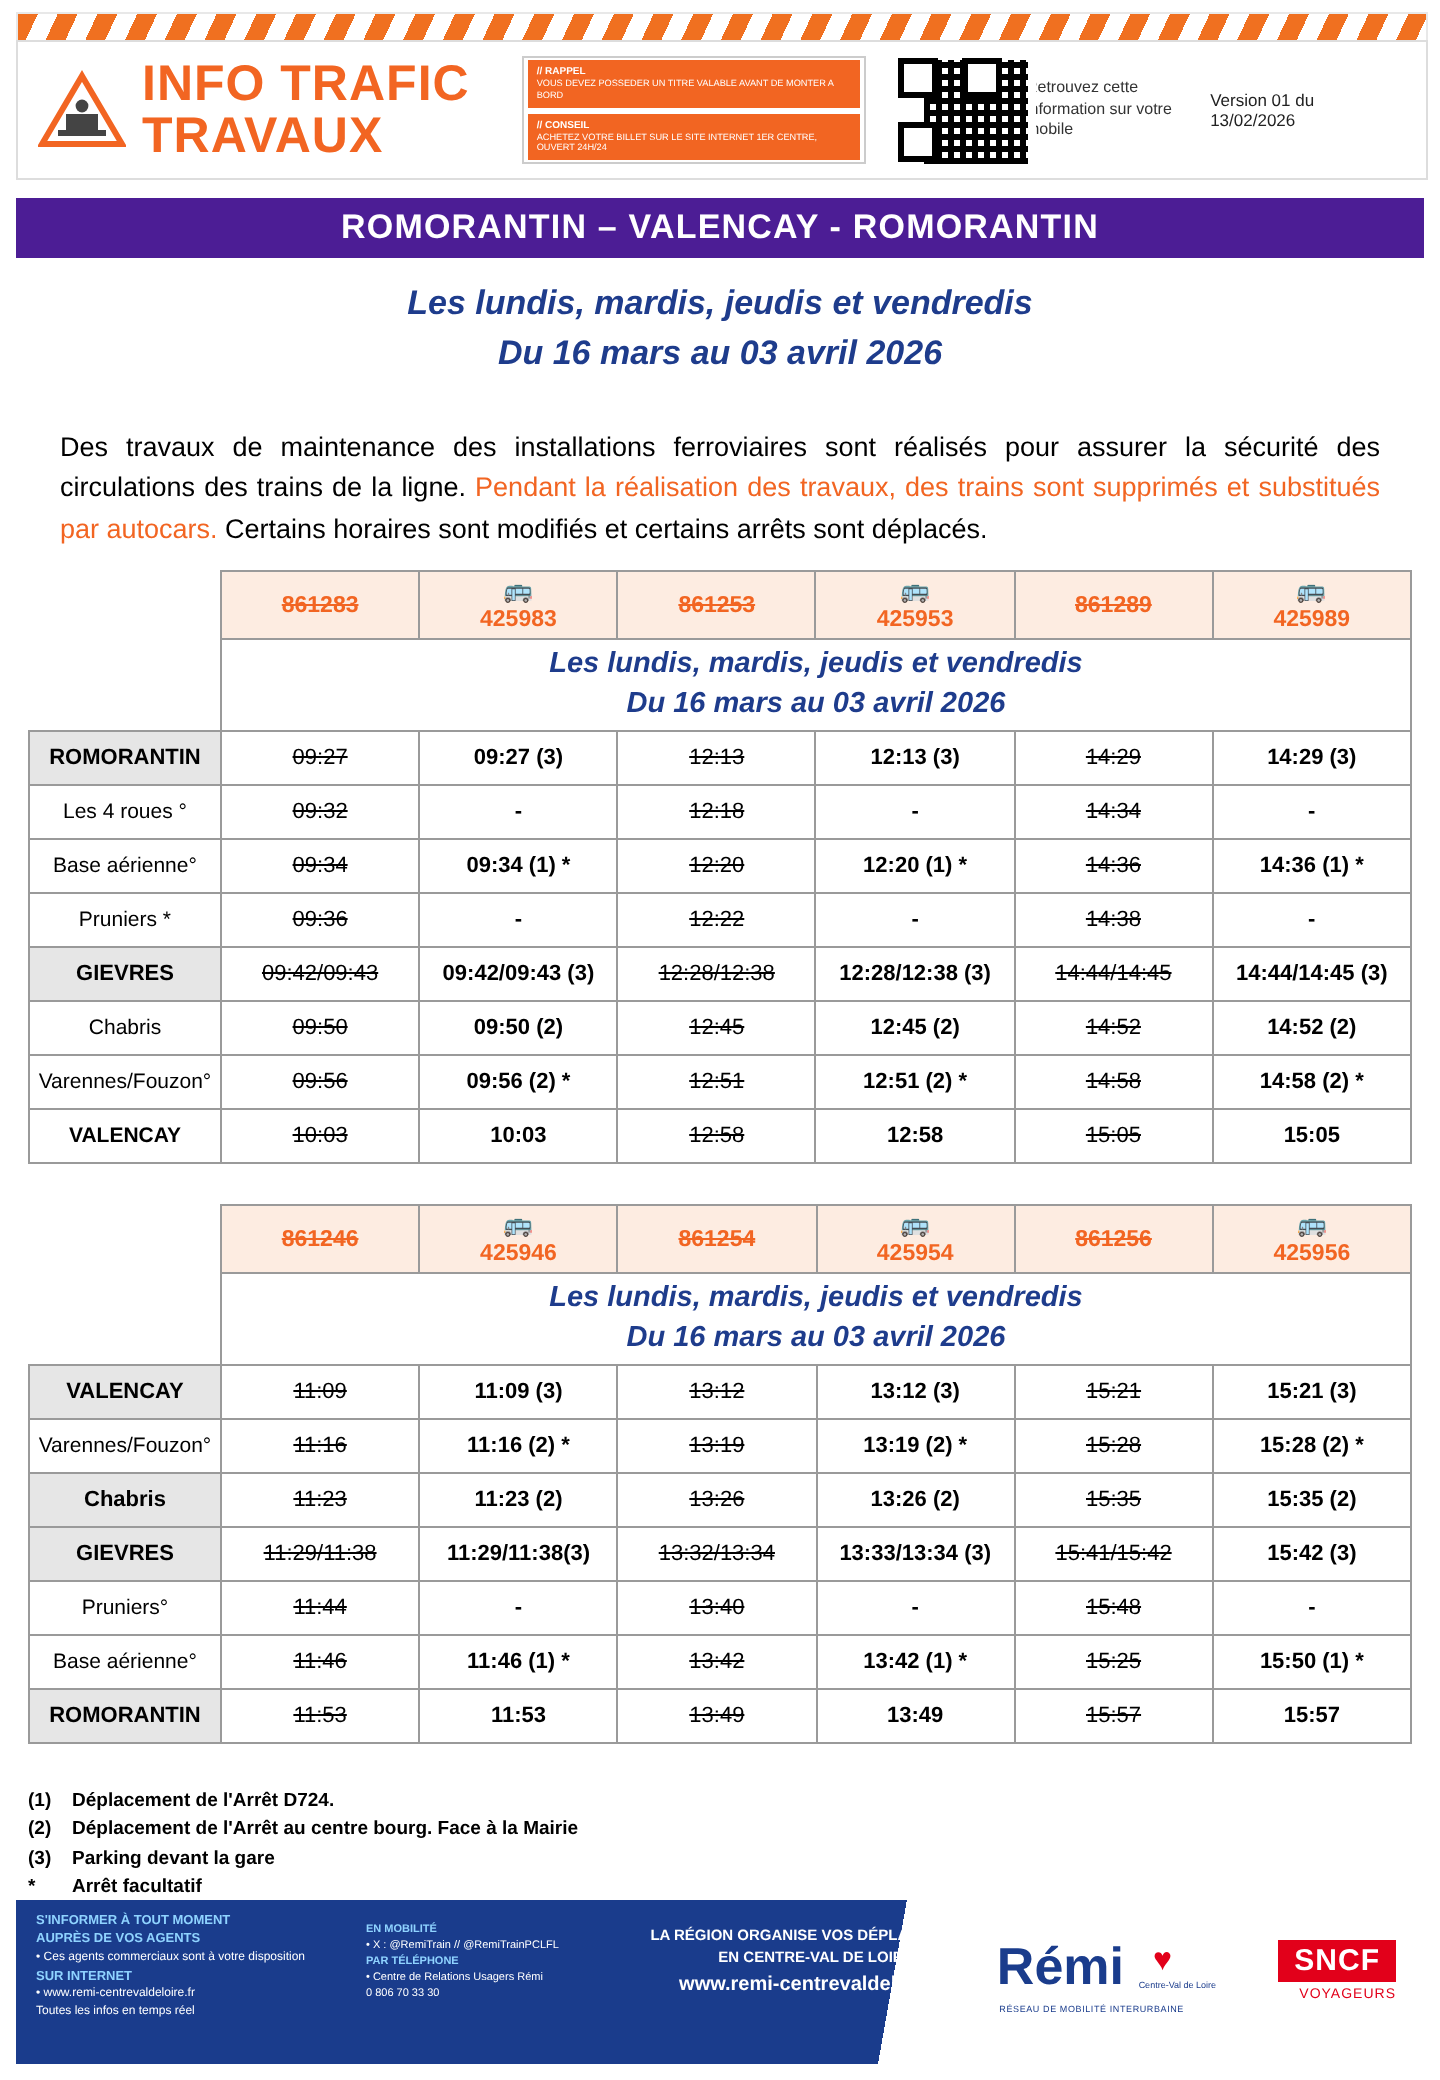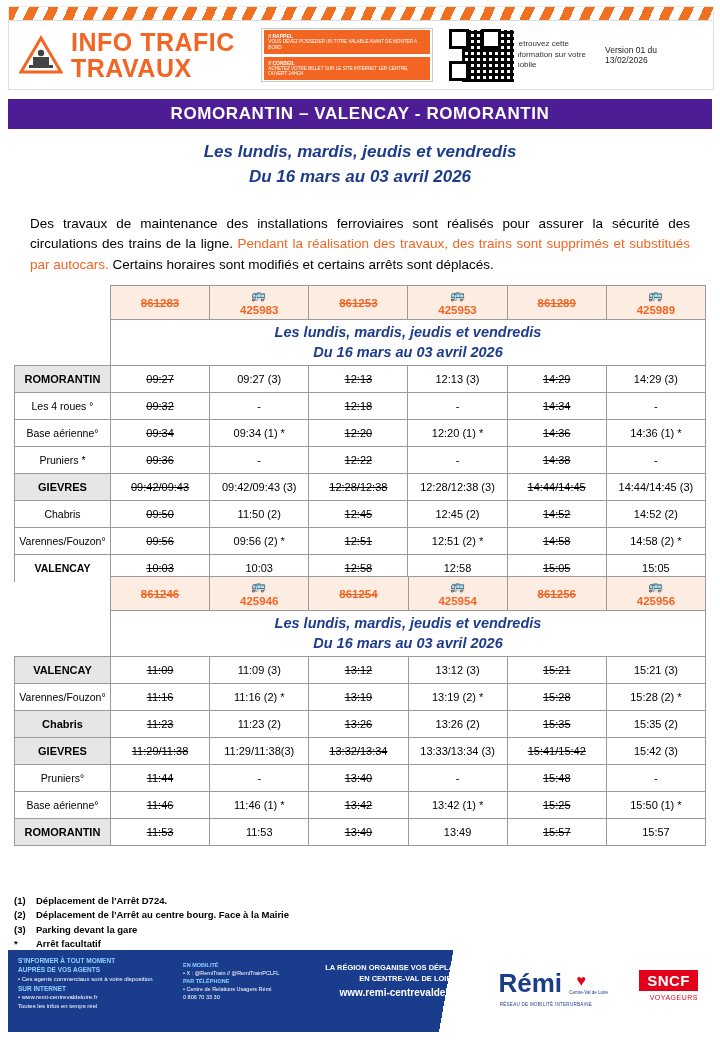--- a/index.html
+++ b/index.html
@@ -98,21 +98,21 @@
   .hdr-cell .train{color:#f26522;text-decoration:line-through;}
   .bus-ico{display:block;font-size:12px;line-height:1;margin-bottom:3px;}
   .period-cell{
     color:#1e3c8c;font-style:italic;font-weight:bold;font-size:14.5px;line-height:1.35;
     padding:5px 0;
   }
   .stop{font-size:10.5px;text-align:center;}
   .stop.major{background:#e6e6e6;font-weight:bold;font-size:11px;}
   .stop.plain{background:#fff;}
   .strike{text-decoration:line-through;}
-  .bold{font-weight:normal;}
+  .bold{font-weight:bold;}
 
   
   .notes{
     position:absolute;left:14px;top:894px;width:690px;font-size:9.5px;line-height:1.5;font-weight:bold;
   }
   .notes span.num{display:inline-block;width:22px;}
 
   
   .banner{
     position:absolute;left:8px;top:950px;width:704px;height:82px;
@@ -264,21 +264,21 @@
           <td><span class="strike">09:42/09:43</span></td>
           <td><span class="bold">09:42/09:43 (3)</span></td>
           <td><span class="strike">12:28/12:38</span></td>
           <td><span class="bold">12:28/12:38 (3)</span></td>
           <td><span class="strike">14:44/14:45</span></td>
           <td><span class="bold">14:44/14:45 (3)</span></td>
         </tr>
         <tr>
           <td class="stop plain">Chabris</td>
           <td><span class="strike">09:50</span></td>
-          <td><span class="bold">11:50 (2)</span></td>
+          <td><span class="bold">09:50 (2)</span></td>
           <td><span class="strike">12:45</span></td>
           <td><span class="bold">12:45 (2)</span></td>
           <td><span class="strike">14:52</span></td>
           <td><span class="bold">14:52 (2)</span></td>
         </tr>
         <tr>
           <td class="stop plain">Varennes/Fouzon°</td>
           <td><span class="strike">09:56</span></td>
           <td><span class="bold">09:56 (2) *</span></td>
           <td><span class="strike">12:51</span></td>
@@ -291,21 +291,21 @@
           <td><span class="strike">10:03</span></td>
           <td><span class="bold">10:03</span></td>
           <td><span class="strike">12:58</span></td>
           <td><span class="bold">12:58</span></td>
           <td><span class="strike">15:05</span></td>
           <td><span class="bold">15:05</span></td>
         </tr>
       </tbody>
     </table>
 
-  <table class="sched" id="t2" style="left:14px;top:576px;width:692px;">
+  <table class="sched" id="t2" style="left:14px;top:602px;width:692px;">
       <colgroup>
         <col style="width:96px">
         <col style="width:99.33333333333333px">
         <col style="width:99.33333333333333px">
         <col style="width:99.33333333333333px">
         <col style="width:99.33333333333333px">
         <col style="width:99.33333333333333px">
         <col style="width:99.33333333333333px">
       </colgroup>
       <tbody>

